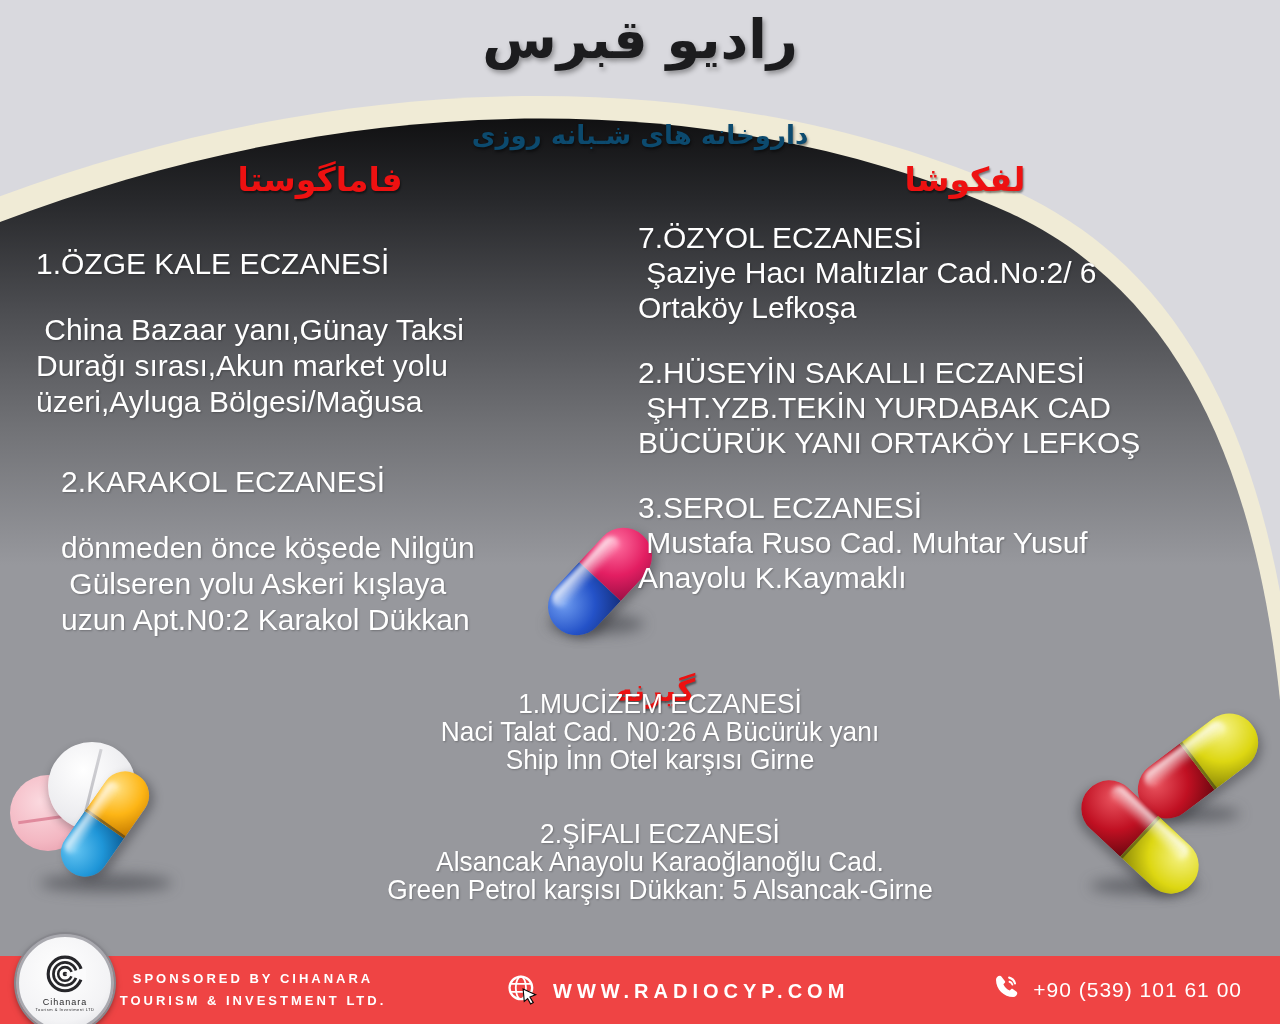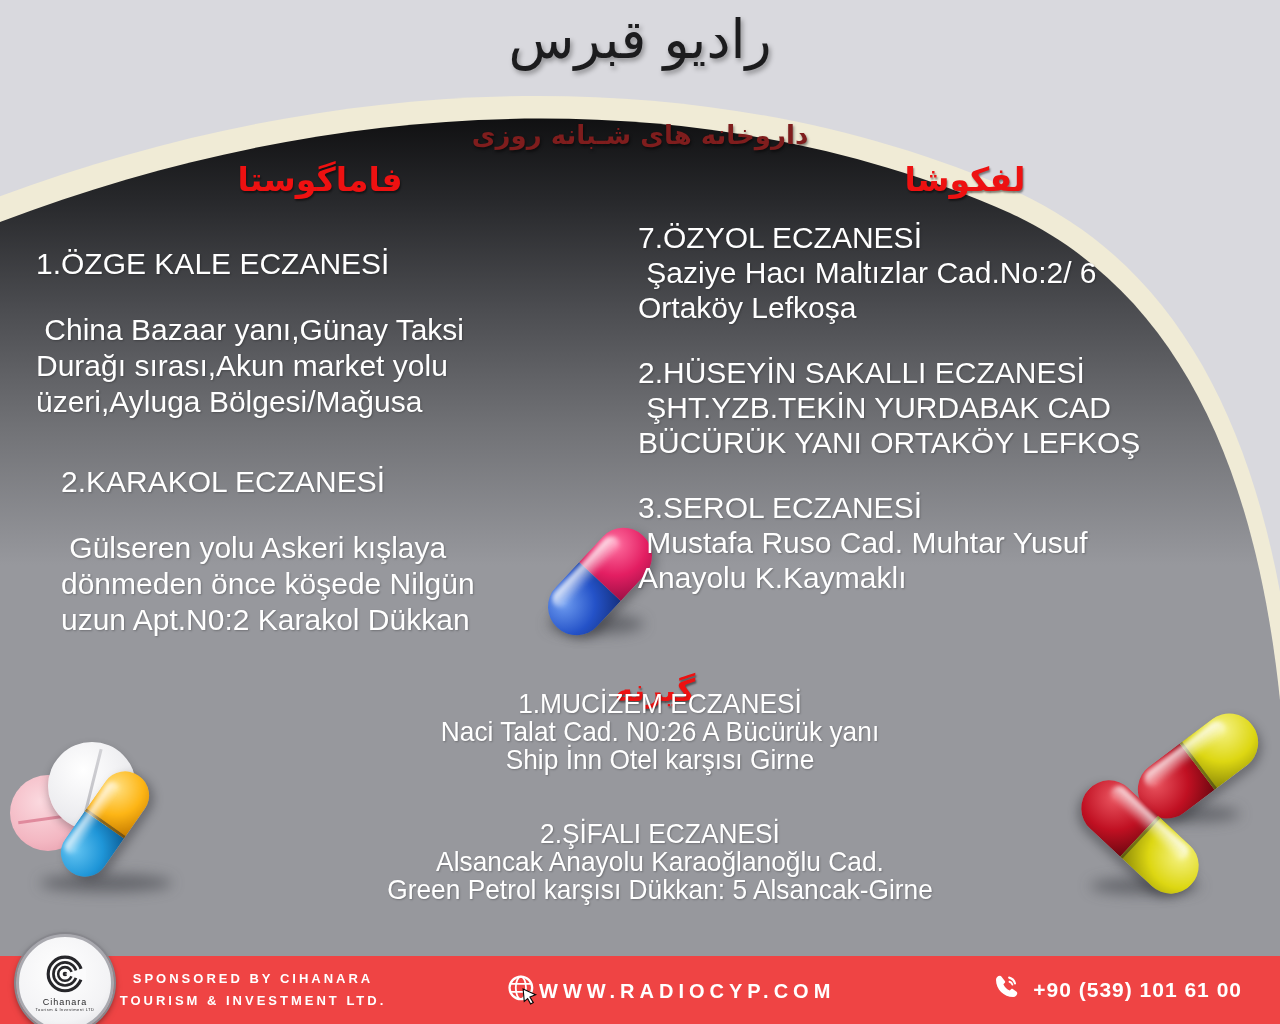--- a/index.html
+++ b/index.html
@@ -3,23 +3,23 @@
 <meta charset="utf-8">
 <style>
   html,body{margin:0;padding:0;background:#555;}
   .stage{position:relative;width:1280px;height:1024px;overflow:hidden;
          background:#d9d9de;font-family:"Liberation Sans",sans-serif;}
   .stage svg.backdrop{position:absolute;left:0;top:0;z-index:0;}
   .layer{position:absolute;z-index:2;}
 
   
   .page-title{left:0;right:0;top:8px;text-align:center;color:#1c1c1e;
-    font-family:"DejaVu Sans",sans-serif;font-weight:normal;font-size:54px;
+    font-family:"DejaVu Sans",sans-serif;font-weight:bold;font-size:54px;
     text-shadow:2px 3px 5px rgba(0,0,0,.35);}
-  .subtitle{left:0;right:0;top:120px;text-align:center;color:#7f1d1d;
+  .subtitle{left:0;right:0;top:120px;text-align:center;color:#0c4a6e;
     font-family:"DejaVu Sans",sans-serif;font-weight:bold;font-size:26px;
     text-shadow:1px 2px 3px rgba(0,0,0,.5);}
 
   .city-header{position:absolute;z-index:2;width:240px;text-align:center;color:#ee1111;
     font-family:"DejaVu Sans",sans-serif;font-weight:bold;font-size:33px;
     text-shadow:1px 2px 2px rgba(0,0,0,.45);}
   .hdr-famagusta{left:200px;top:160px;}
   .hdr-lefkosa{left:845px;top:160px;}
   .hdr-girne{left:535px;top:672px;font-size:31px;}
 
@@ -45,24 +45,24 @@
     background:linear-gradient(rgba(255,255,255,.9),rgba(255,255,255,0));filter:blur(2px);}
   .seam{border-left:3px solid rgba(15,15,25,.5);}
   .tablet{position:absolute;z-index:1;border-radius:50%;}
   .pill-shadow{position:absolute;z-index:0;border-radius:50%;
     background:rgba(50,51,57,.5);filter:blur(7px);}
 
   
   .footer-bar{position:absolute;z-index:3;left:0;right:0;bottom:0;height:68px;background:#ef4444;}
   .sponsor{position:absolute;left:118px;top:12px;width:270px;text-align:center;color:#fff;
     font-size:13px;font-weight:bold;letter-spacing:3px;line-height:22px;}
-  .website{position:absolute;left:505px;top:16px;display:flex;align-items:center;
+  .website{position:absolute;left:505px;top:16px;display:flex;align-items:center;gap:14px;
     color:#fff;font-size:20px;font-weight:bold;letter-spacing:5px;}
   .phone{position:absolute;right:38px;top:16px;display:flex;align-items:center;gap:12px;
-    color:#fff;font-size:21px;font-weight:bold;letter-spacing:1px;}
+    color:#fff;font-size:21px;font-weight:normal;letter-spacing:1px;}
   .logo{position:absolute;z-index:4;left:16px;top:934px;width:92px;height:92px;border-radius:50%;
     background:radial-gradient(circle at 45% 38%,#ffffff,#f3f3f5 65%,#d8d8dc);
     border:3px solid #a9a9af;box-shadow:0 0 0 2px #87878d,0 3px 7px rgba(0,0,0,.55);
     display:flex;flex-direction:column;align-items:center;justify-content:center;}
   .logo-name{color:#2a2a2c;font-size:9px;font-weight:normal;letter-spacing:1px;margin-top:1px;}
   .logo-sub{color:#2a2a2c;font-size:4px;letter-spacing:.5px;}
 </style>
 </head>
 <body>
 
@@ -91,22 +91,22 @@
 
   <div class="pharm-col col-left">
     <div class="entry">
       <div class="pharm-title">1.ÖZGE KALE ECZANESİ</div>
       <div class="pharm-line"> China Bazaar yanı,Günay Taksi</div>
       <div class="pharm-line">Durağı sırası,Akun market yolu</div>
       <div class="pharm-line">üzeri,Ayluga Bölgesi/Mağusa</div>
     </div>
     <div class="entry">
       <div class="pharm-title">2.KARAKOL ECZANESİ</div>
+      <div class="pharm-line">dönmeden önce köşede Nilgün</div>
       <div class="pharm-line"> Gülseren yolu Askeri kışlaya</div>
-      <div class="pharm-line">dönmeden önce köşede Nilgün</div>
       <div class="pharm-line">uzun Apt.N0:2 Karakol Dükkan</div>
     </div>
   </div>
 
   <div class="pharm-col col-right">
     <div class="entry">
       <div class="pharm-title">7.ÖZYOL ECZANESİ</div>
       <div class="pharm-line"> Şaziye Hacı Maltızlar Cad.No:2/ 6</div>
       <div class="pharm-line">Ortaköy Lefkoşa</div>
     </div>

